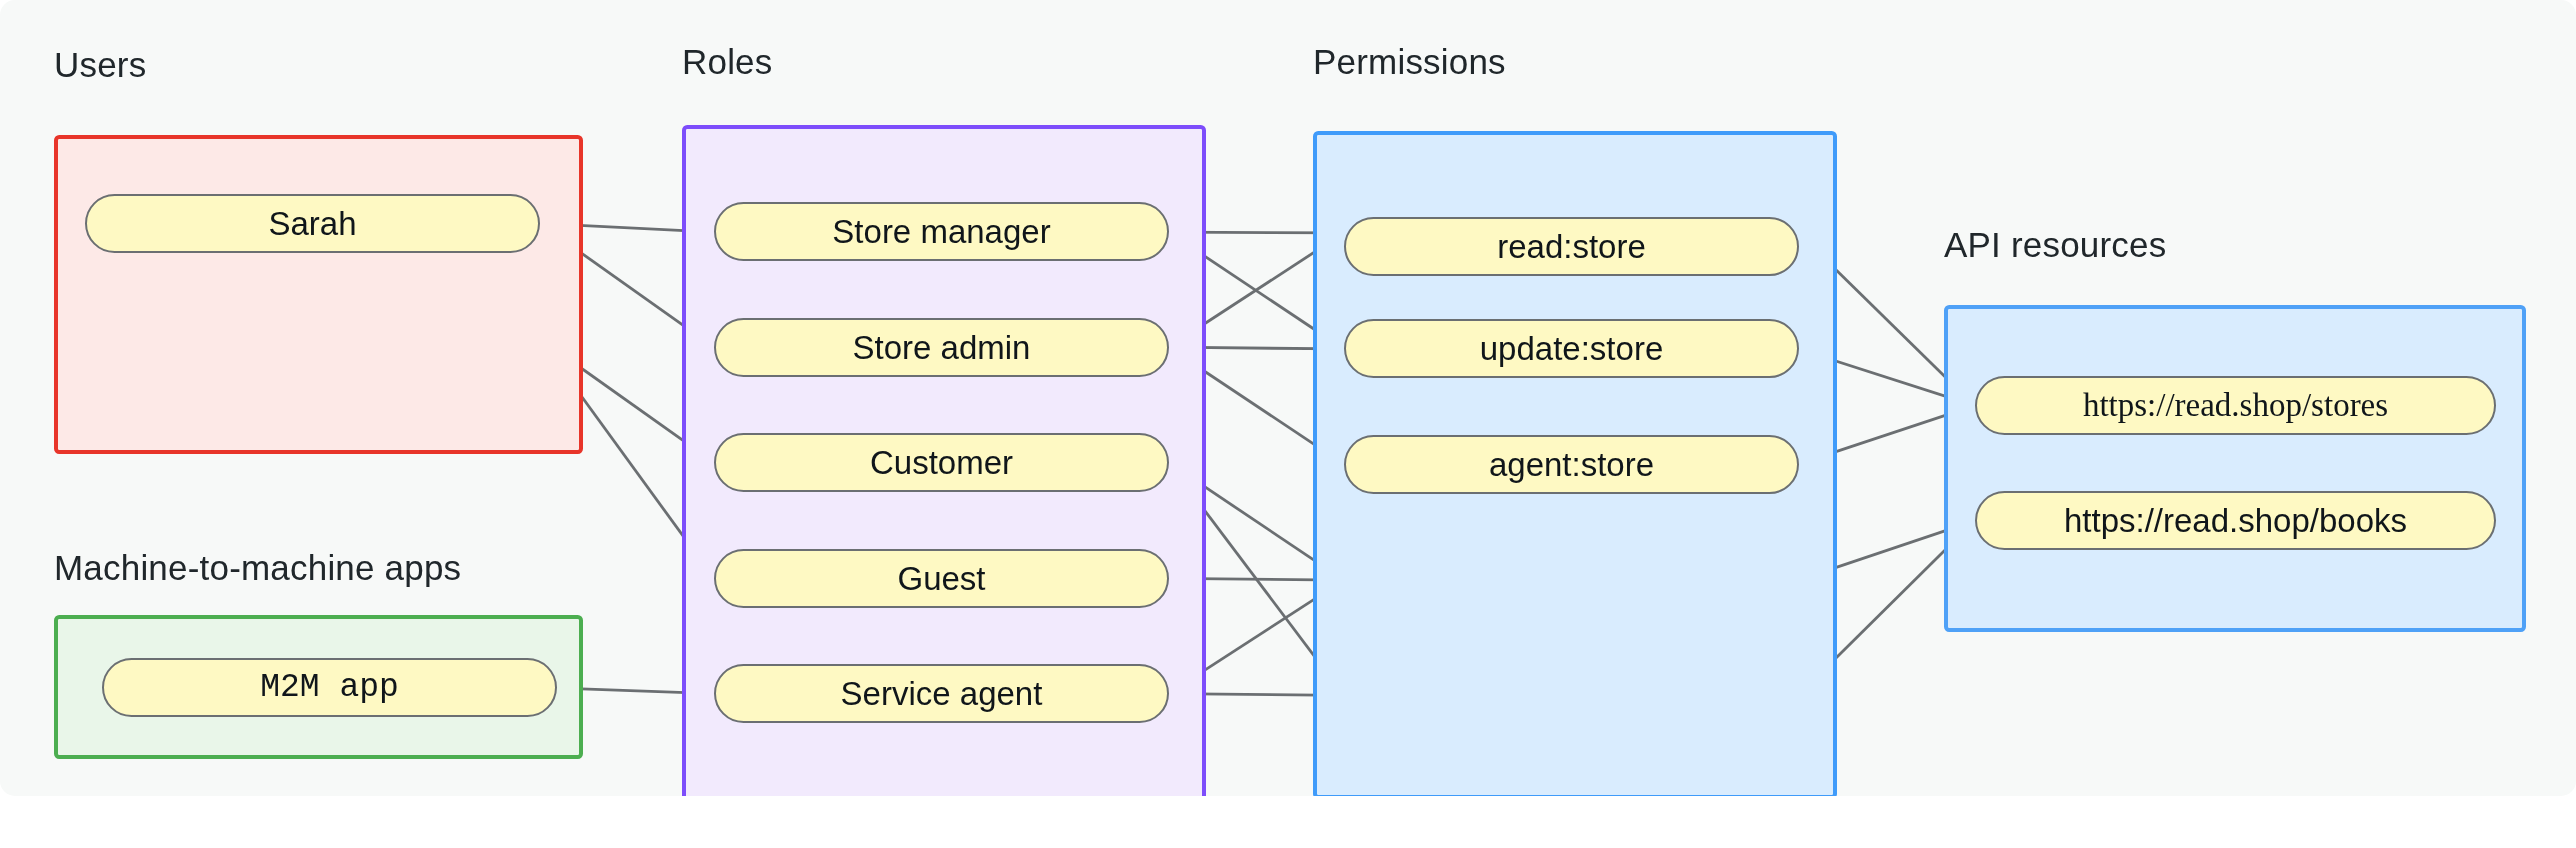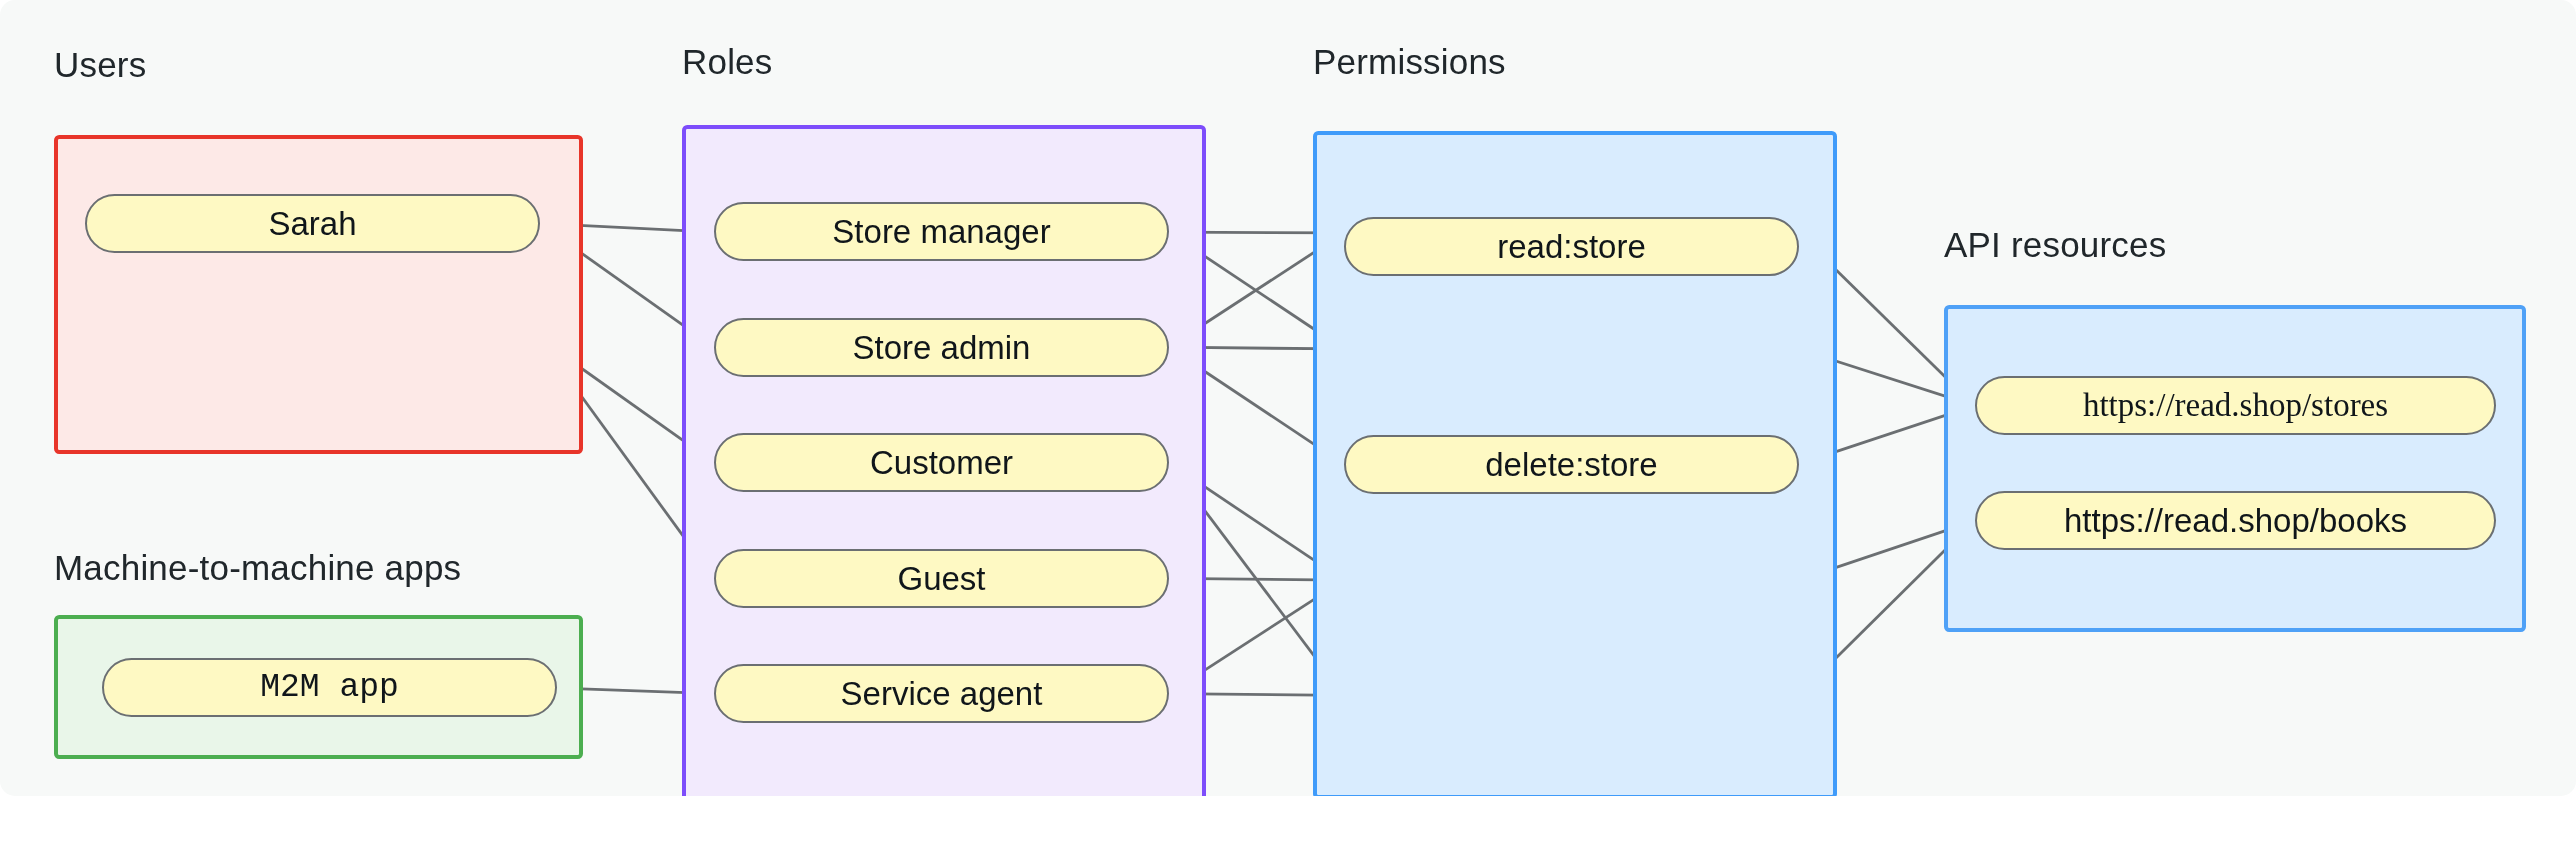--- a/index.html
+++ b/index.html
@@ -70,19 +70,20 @@
     <div class="grp-title" style="left: 682px; top: 42px;">Roles</div>
     <div class="group grp-roles" style="left: 682px; top: 125px; width: 524px; height: 676px;"></div>
     <div class="node" style="left: 714px; top: 202px; width: 455px; height: 59px;">Store manager</div>
     <div class="node" style="left: 714px; top: 318px; width: 455px; height: 59px;">Store admin</div>
     <div class="node" style="left: 714px; top: 433px; width: 455px; height: 59px;">Customer</div>
     <div class="node" style="left: 714px; top: 549px; width: 455px; height: 59px;">Guest</div>
     <div class="node" style="left: 714px; top: 664px; width: 455px; height: 59px;">Service agent</div>
     <div class="grp-title" style="left: 1313px; top: 42px;">Permissions</div>
     <div class="group grp-perms" style="left: 1313px; top: 131px; width: 524px; height: 668px;"></div>
     <div class="node" style="left: 1344px; top: 217px; width: 455px; height: 59px;">read:store</div>
-    <div class="node" style="left: 1344px; top: 435px; width: 455px; height: 59px;">delete:store</div>
+    <div class="node" style="left: 1344px; top: 319px; width: 455px; height: 59px;">update:store</div>
+    <div class="node" style="left: 1344px; top: 435px; width: 455px; height: 59px;">agent:store</div>
     <div class="grp-title" style="left: 1944px; top: 225px;">API resources</div>
     <div class="group grp-api" style="left: 1944px; top: 305px; width: 582px; height: 327px;"></div>
     <div class="node" style="left: 1975px; top: 376px; width: 521px; height: 59px; font-family: Liberation Serif, serif;">https://read.shop/stores</div>
     <div class="node" style="left: 1975px; top: 491px; width: 521px; height: 59px;">https://read.shop/books</div>
   </div>
 
 
 </body></html>

